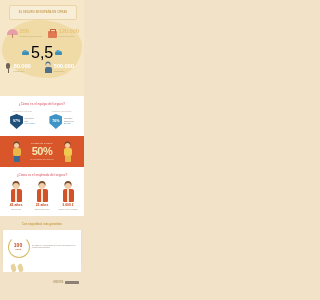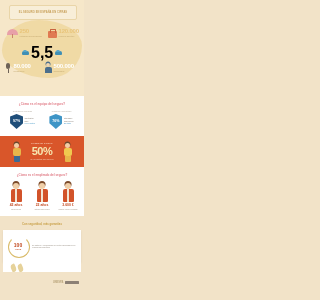--- a/index.html
+++ b/index.html
@@ -167,21 +167,21 @@
     <div class="stat s2">
       <div class="ic case"></div>
       <div class="tx">
         <div class="num">120.000</div>
         <div class="lbl">empleos directos</div>
       </div>
     </div>
 
     <div class="mid-row">
       <div class="car"></div>
-      <div class="tx" style="text-align:center;font-weight:bold;">
+      <div class="tx" style="text-align:center;">
         <div class="num w">5,5</div>
       </div>
       <div class="car"></div>
     </div>
 
     <div class="stat s4">
       <div class="ic mic"></div>
       <div class="tx">
         <div class="num w">80.000</div>
         <div class="lbl">mediadores</div>

